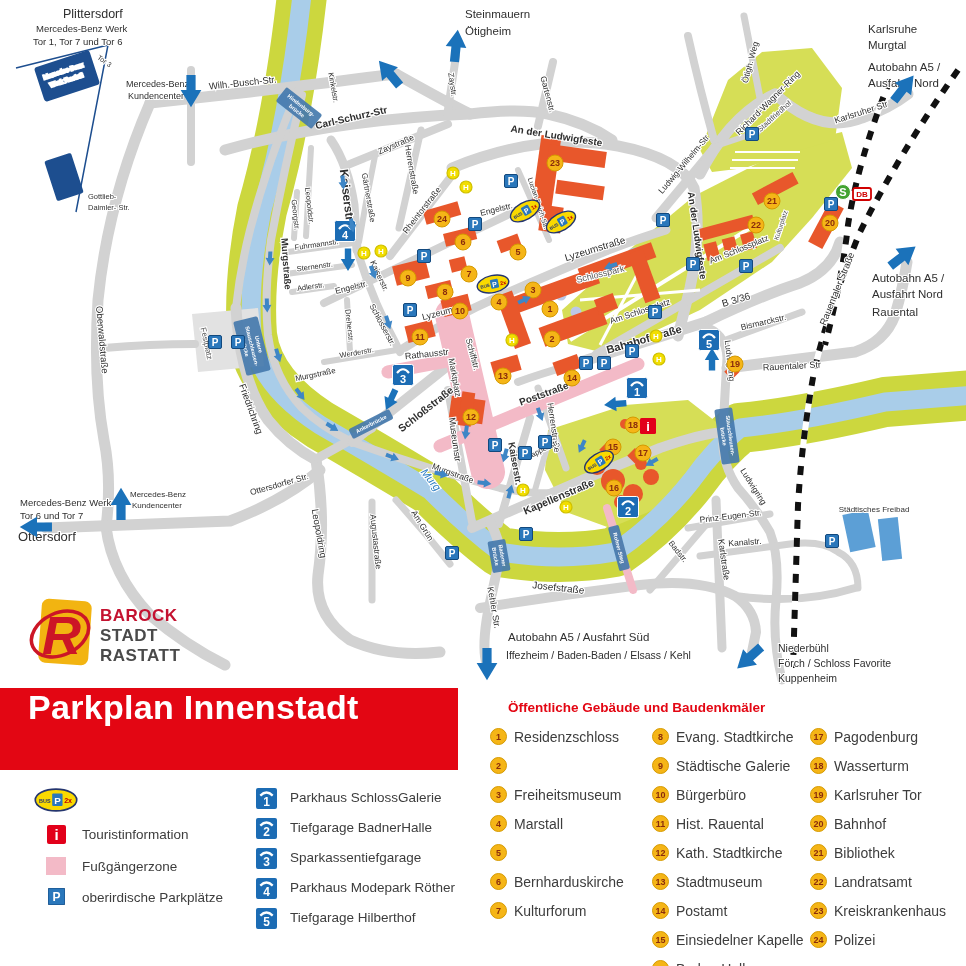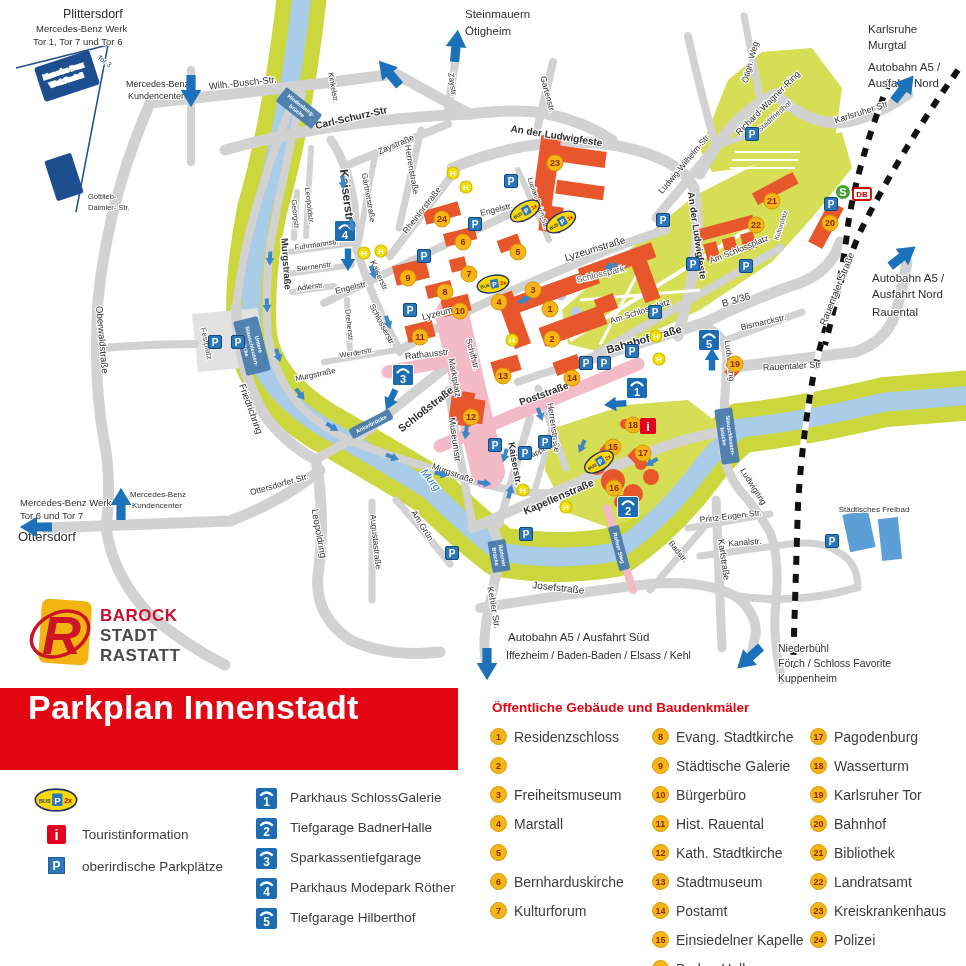--- a/index.html
+++ b/index.html
@@ -18,21 +18,21 @@
   
   .legend-col{position:absolute}
   #legend-symbols{left:30px;top:788px;width:215px}
   #legend-garages{left:256px;top:788px;width:225px}
   .lrow{display:flex;align-items:flex-start;margin-bottom:13px}
   #legend-garages .lrow{margin-bottom:9px}
   .licon{width:52px;display:flex;justify-content:center;flex-shrink:0}
   #legend-garages .licon{width:34px;justify-content:flex-start}
   .ltext{font-size:13.5px;color:#3d3d3d;padding-top:2px;line-height:1.15}
   .lnote{display:block;font-size:10.5px;color:#3d3d3d;margin-top:1px}
-  #poi-header{position:absolute;left:492px;top:700px;font-size:13.5px;font-weight:bold;color:#e30613}
+  #poi-header{position:absolute;left:508px;top:700px;font-size:13.5px;font-weight:bold;color:#e30613}
   #poi-col-1{left:490px;top:728px;width:162px}
   #poi-col-2{left:652px;top:728px;width:158px}
   #poi-col-3{left:810px;top:728px;width:154px}
   .prow{display:flex;align-items:flex-start;margin-bottom:8px}
   .prow .picon{flex-shrink:0;margin-right:7px}
   .ptext{font-size:14px;color:#3d3d3d;line-height:1.18;padding-top:1px}
 </style>
 </head>
 <body>
 
@@ -676,20 +676,28 @@
      <span class="licon">
         <svg width="19" height="19" viewBox="0 0 19 19">
           <rect width="19" height="19" rx="2" fill="#e2001a"></rect>
           <text x="9.5" y="15" text-anchor="middle" font-size="15" font-weight="bold" fill="#fff" font-family="DejaVu Serif,serif">i</text>
         </svg>
       </span>
      <span class="ltext">Touristinformation</span>
    </div>
     <div class="lrow">
      <span class="licon">
+        <svg width="20" height="18" viewBox="0 0 20 18">
+          <rect width="20" height="18" fill="#f3bac7"></rect>
+        </svg>
+      </span>
+     <span class="ltext">Fußgängerzone</span>
+   </div>
+    <div class="lrow">
+     <span class="licon">
         <svg width="17" height="17" viewBox="0 0 17 17">
           <rect width="17" height="17" rx="2" fill="#2a77bb" stroke="#12497e"></rect>
           <text x="8.5" y="13" text-anchor="middle" font-size="12" font-weight="bold" fill="#fff" font-family="Liberation Sans,sans-serif">P</text>
         </svg>
       </span>
      <span class="ltext">oberirdische Parkplätze</span>
    </div>
   </div>
 <div id="legend-garages" class="legend-col">
     <div class="lrow">

